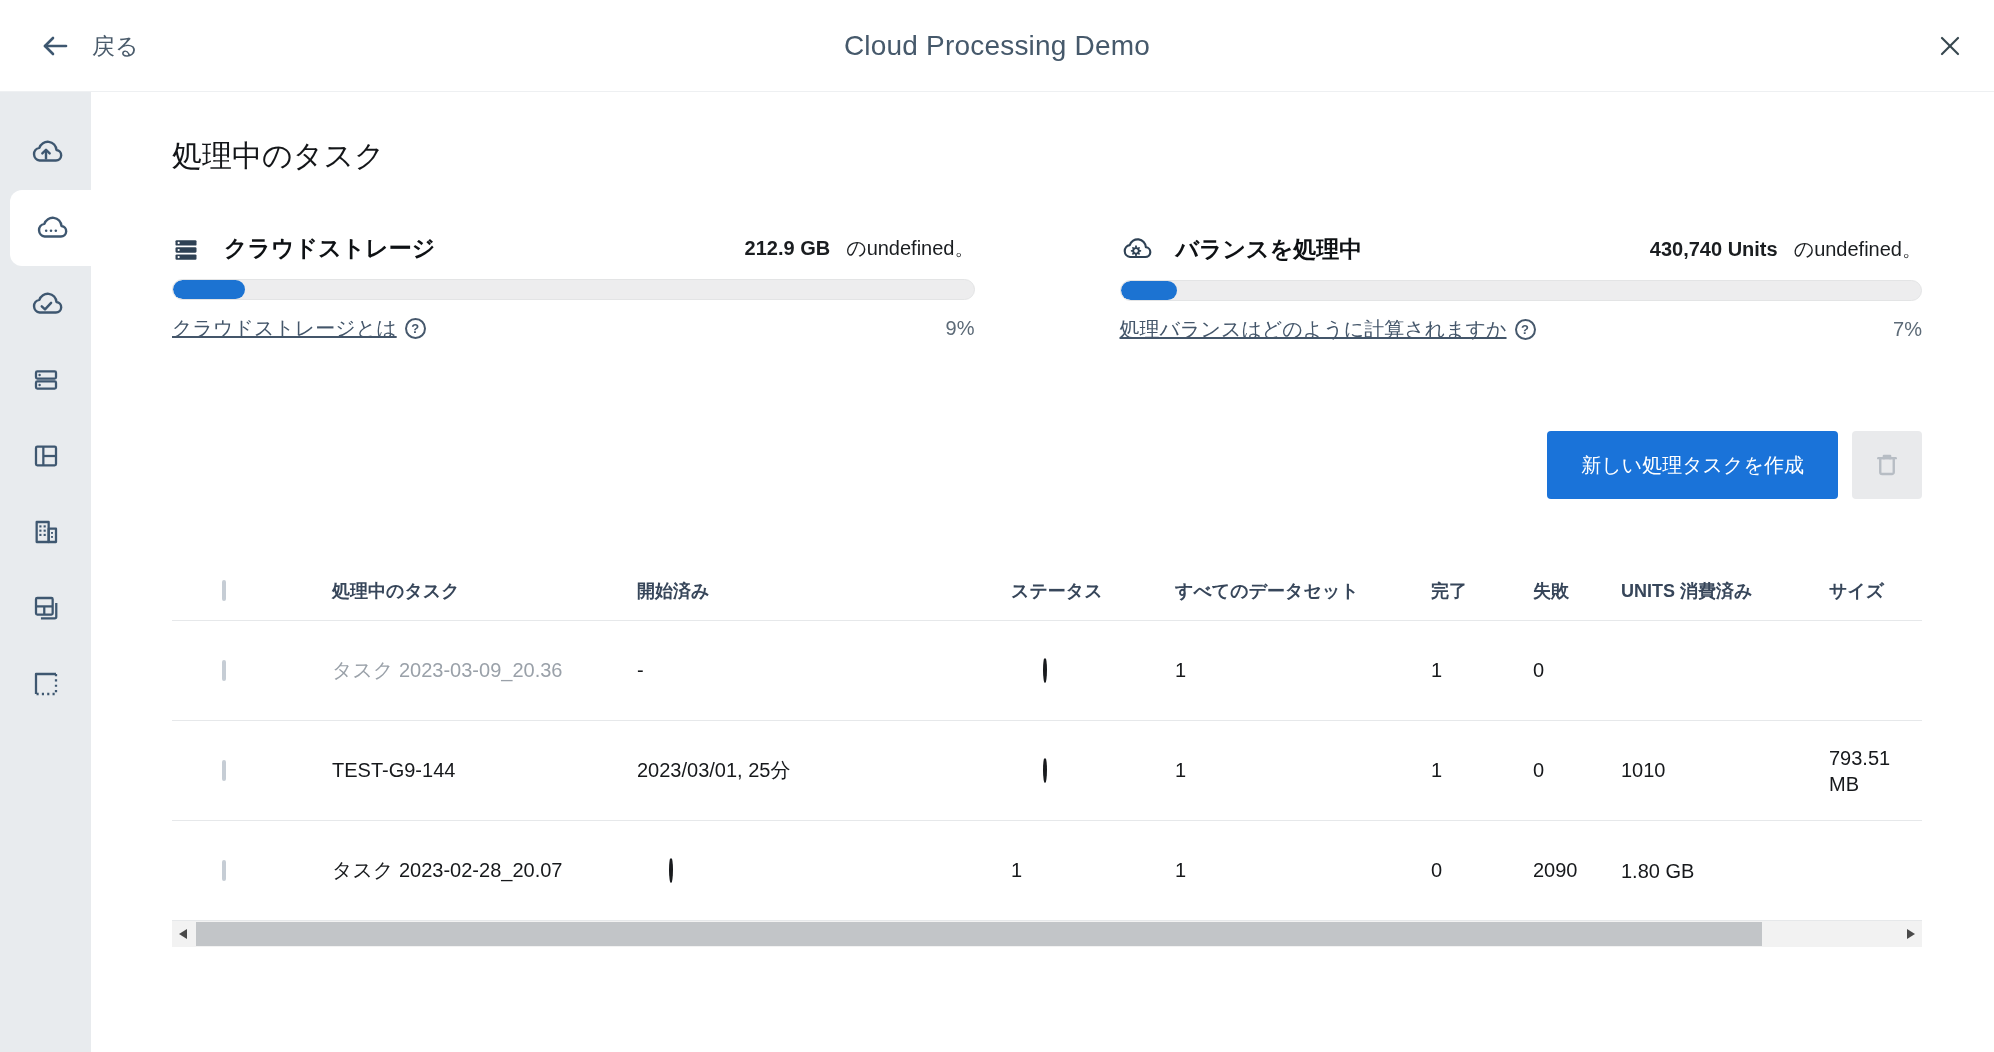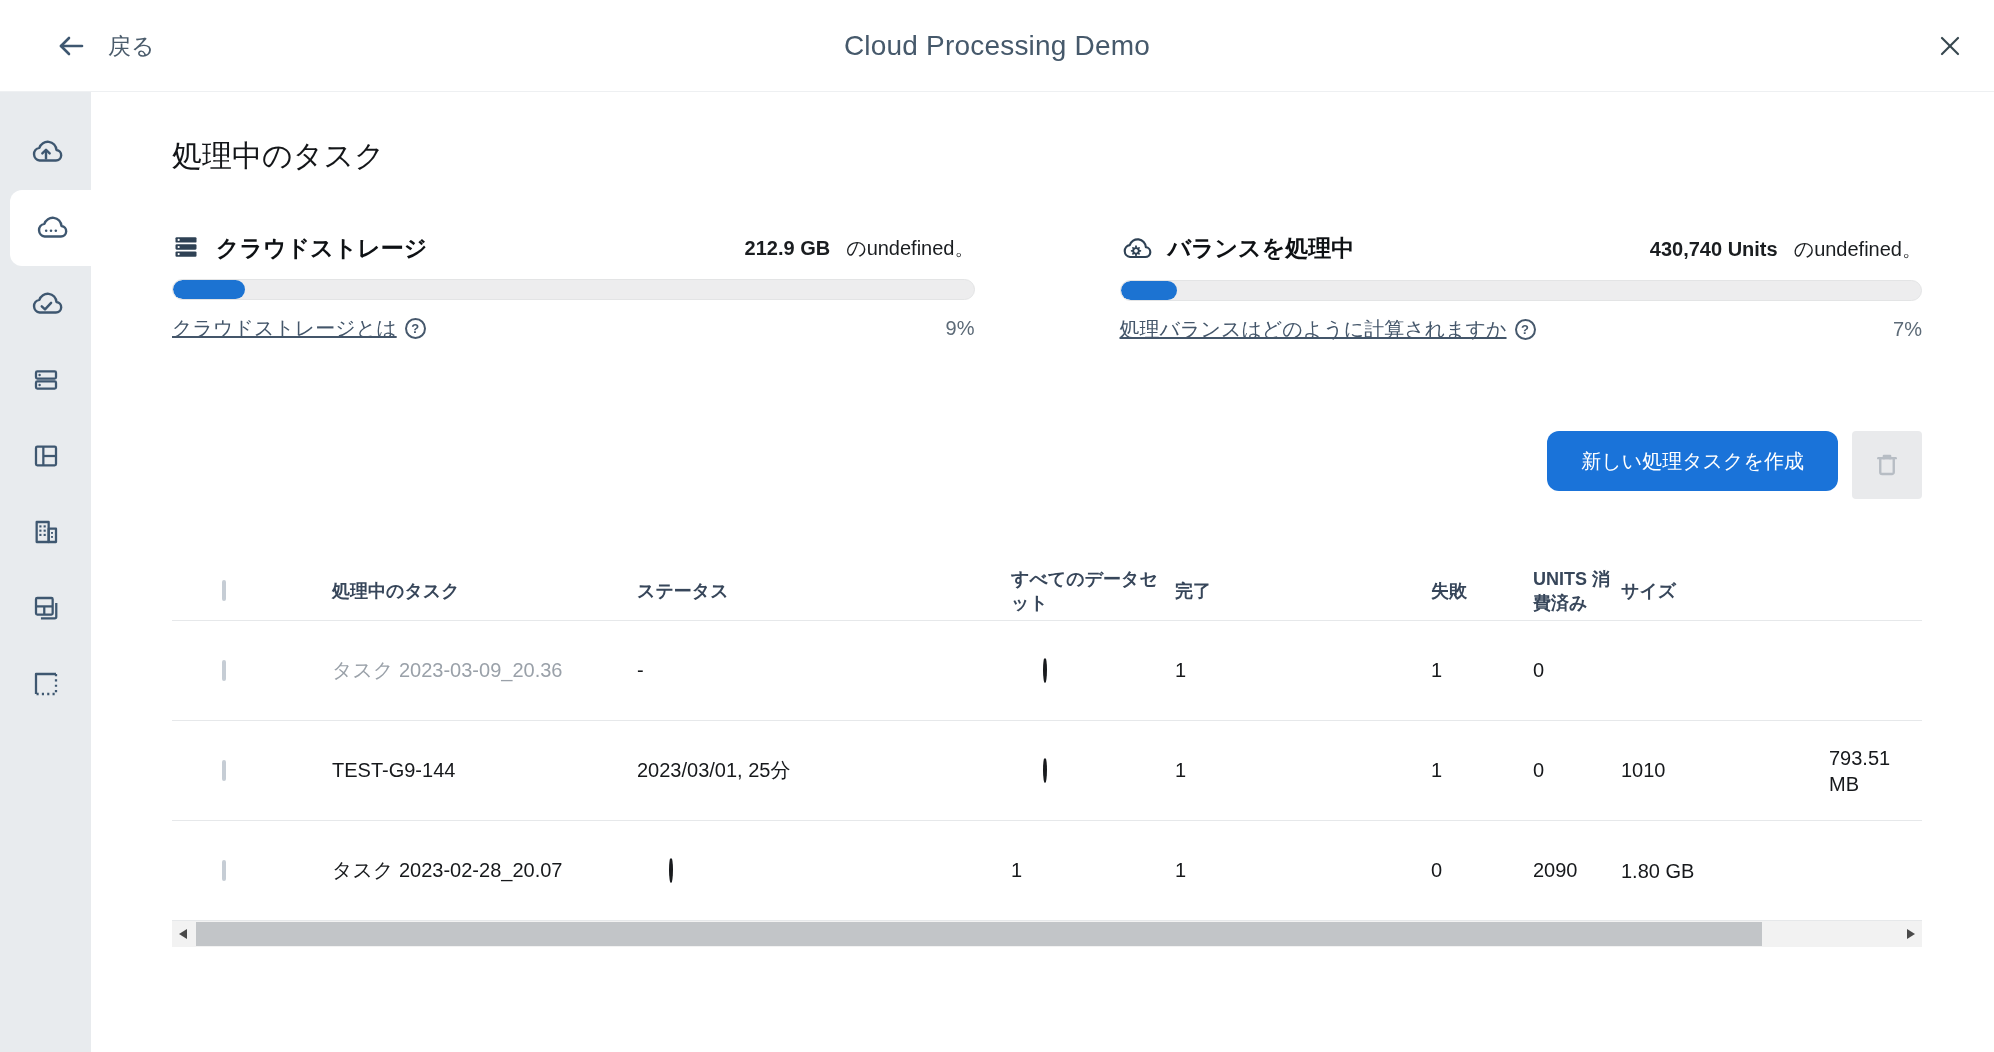--- a/index.html
+++ b/index.html
@@ -2,60 +2,60 @@
 <html><head>
 <meta charset="utf-8">
 <style>
   * { margin:0; padding:0; box-sizing:border-box; }
   html,body { width:1994px; height:1052px; overflow:hidden; background:#fff;
     font-family:"Liberation Sans","DejaVu Sans",sans-serif; color:#17191c; }
 
   
   .topbar { position:relative; height:92px; display:flex; align-items:center;
     justify-content:center; background:#fff; border-bottom:1px solid #eef0f2; }
-  .back-group { position:absolute; left:56px; top:0; height:92px; display:flex;
+  .back-group { position:absolute; left:40px; top:0; height:92px; display:flex;
     align-items:center; gap:22px; cursor:pointer; }
   .back-label { font-size:23px; color:#4a5b6b; }
   .win-title { font-size:28px; color:#46596b; letter-spacing:.2px; }
   .close-btn { position:absolute; right:32px; top:0; height:92px; display:flex;
     align-items:center; cursor:pointer; }
 
   
   .shell { display:flex; height:960px; }
   .sidebar { width:91px; background:#e8ebee; padding-top:22px; flex:none; }
   .side-item { height:76px; display:flex; align-items:center; justify-content:center; cursor:pointer; }
   .side-item.active { background:#fff; margin-left:10px; border-radius:12px 0 0 12px; }
 
   main { flex:1; padding:0 72px 0 81px; }
   h1.page-title { margin-top:44px; font-size:30px; font-weight:400; color:#141619; }
 
   
   .cards { display:flex; gap:145px; margin-top:56px; }
   .card { flex:1; min-width:0; }
   .card-head { display:flex; align-items:center; justify-content:space-between; }
-  .card-title-wrap { display:flex; align-items:flex-start; gap:16px; }
+  .card-title-wrap { display:flex; align-items:flex-end; gap:24px; }
   .card-title { font-size:23px; font-weight:700; color:#0e1114; }
   .card-amount { font-size:20px; color:#1a1d20; white-space:nowrap; }
   .card-amount b { font-weight:700;margin-left:32px; }
   .card-amount .suffix { font-weight:400; margin-left:16px; }
   .bar { margin-top:15px; height:21px; background:#ededee; border:1px solid #e3e4e5;
     border-radius:11px; overflow:hidden; }
   .bar-fill { height:100%; background:#1c73d2; border-radius:11px; }
   .card-foot { margin-top:15px; display:flex; align-items:center; justify-content:space-between; }
   .help-link { display:flex; align-items:center; gap:8px; cursor:pointer; }
   .help-link .txt { font-size:20px; color:#44566a; text-decoration:underline; }
   .q-icon { width:21px; height:21px; border:2px solid #46586c; border-radius:50%;
     display:flex; align-items:center; justify-content:center; font-size:13px;
     font-weight:700; color:#46586c; flex:none; }
   .pct { font-size:20px; color:#5c6a77; }
 
   
   .actions { margin-top:88px; display:flex; justify-content:flex-end; gap:14px; }
-  .primary-btn { height:60px; padding:0 34px; background:#1a73d9; color:#fff;
-    border:none; border-radius:12px; font-size:20px; cursor:pointer;
+  .primary-btn { height:68px; padding:0 34px; background:#1a73d9; color:#fff;
+    border:none; border-radius:4px; font-size:20px; cursor:pointer;
     font-family:inherit; }
   .trash-btn { width:70px; height:68px; background:#e9eaec; border:none; border-radius:4px;
     display:flex; align-items:center; justify-content:center; cursor:default; }
 
   
   .task-table { margin-top:62px; }
   .trow { display:grid; grid-template-columns:160px 305px 374px 164px 256px 102px 88px 208px 93px;
     align-items:center; border-bottom:1px solid #e6e8ea; }
   .trow.head { height:60px; }
   .trow.body { height:100px; }
@@ -248,20 +248,21 @@
           <line x1="5" y1="6.5" x2="19" y2="6.5"></line>
           <path d="M6.6 6.5h10.8v11.2a1.5 1.5 0 0 1-1.5 1.5H8.1a1.5 1.5 0 0 1-1.5-1.5z"></path>
         </svg>
       </button>
     </div>
 
     <div class="task-table">
       <div class="trow head">
         <div class="cell-check"><span class="checkbox"></span></div>
         <div class="th">処理中のタスク</div>
+        <div class="th">開始済み</div>
         <div class="th">ステータス</div>
         <div class="th">すべてのデータセット</div>
         <div class="th">完了</div>
         <div class="th">失敗</div>
         <div class="th">UNITS 消費済み</div>
         <div class="th">サイズ</div>
       </div>
 
       <div class="trow body">
         <div class="cell-check"><span class="checkbox"></span></div>

